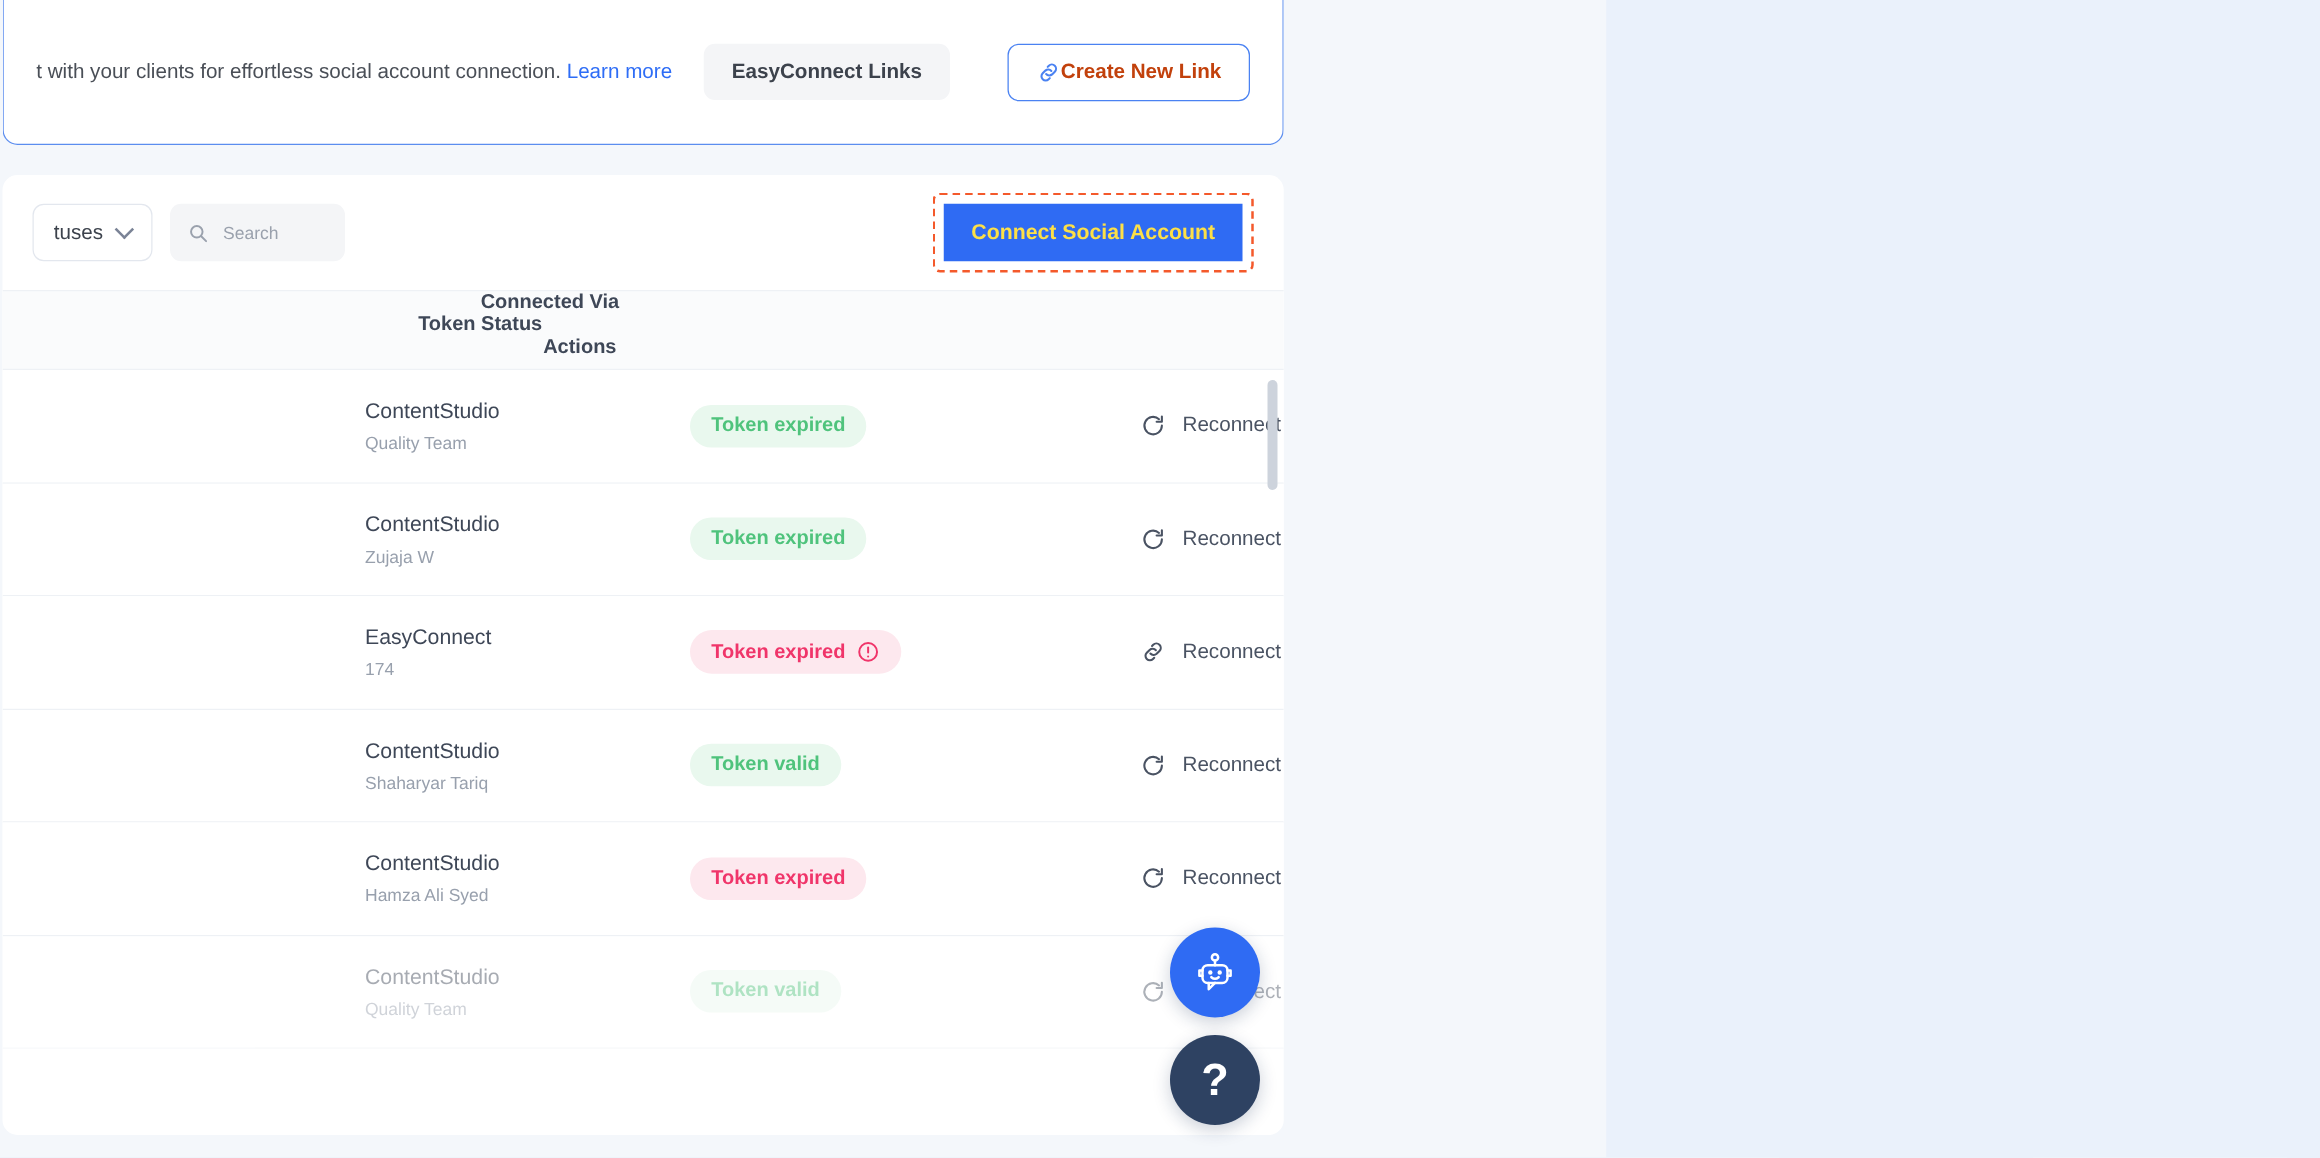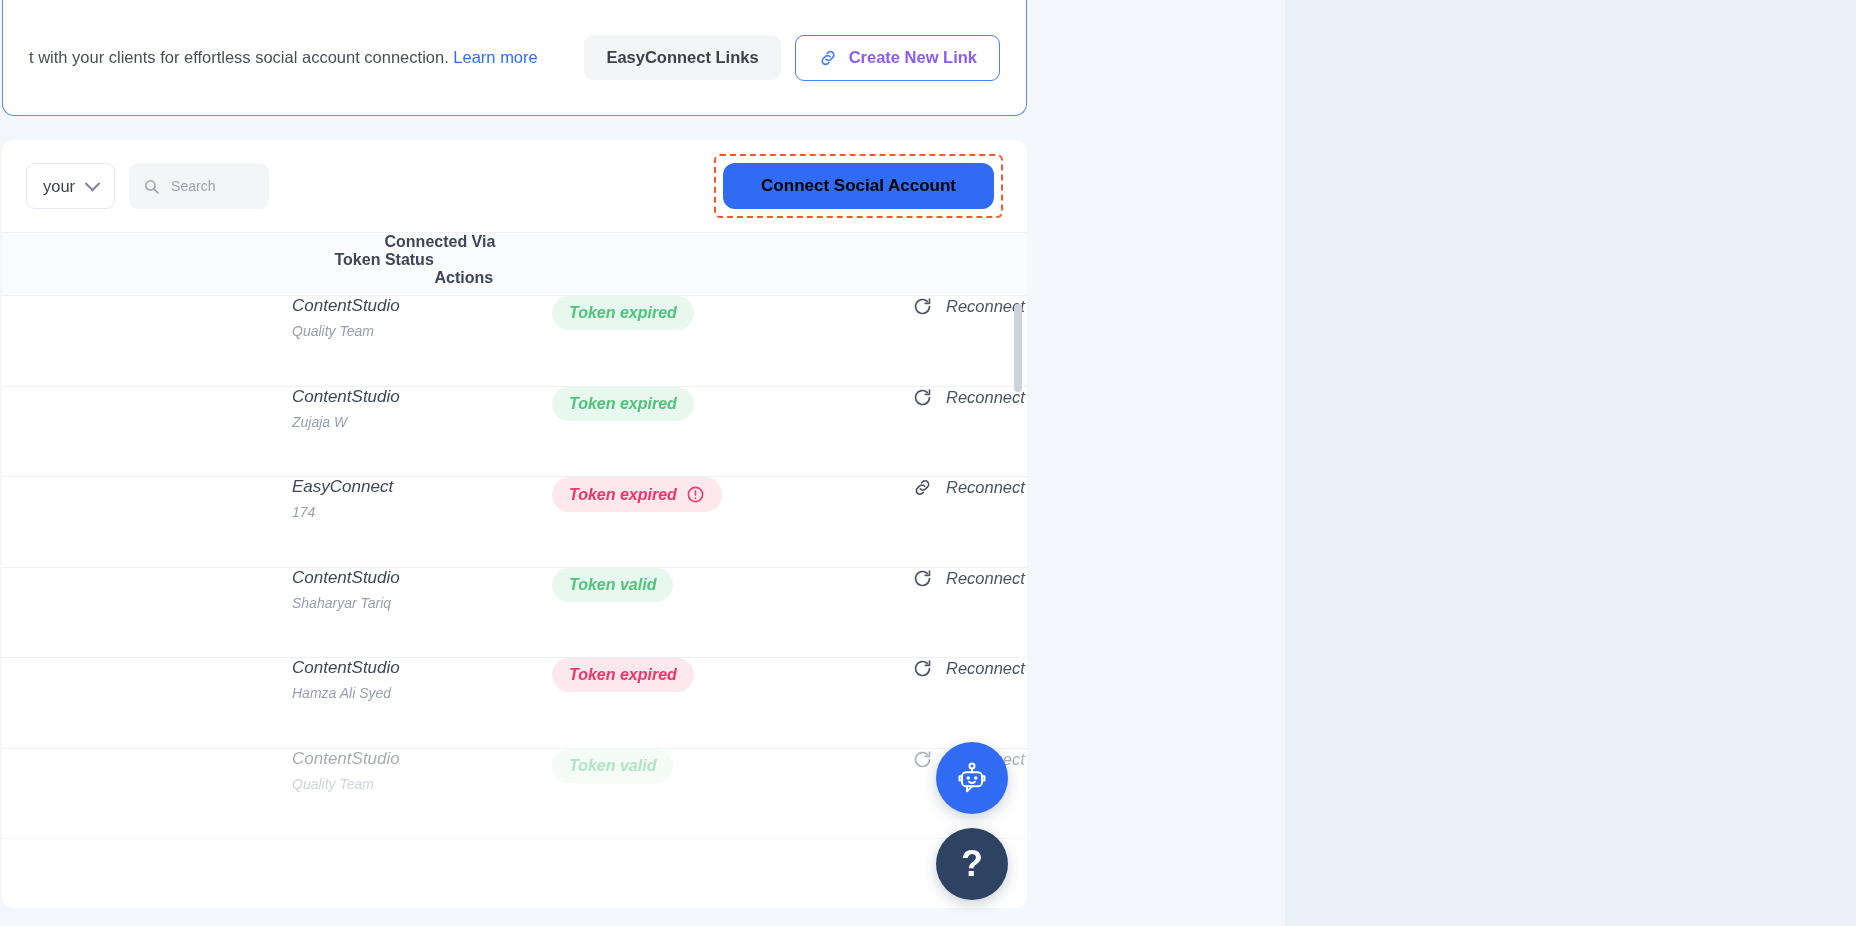--- a/index.html
+++ b/index.html
@@ -47,30 +47,31 @@
     color: #3c424c;
     font-size: 16.5px;
     font-weight: 700;
     padding: 13px 22px;
     border-radius: 9px;
     border: none;
     cursor: pointer;
     white-space: nowrap;
   }
   .outline-btn {
-    display: flex; align-items: center; gap: 11px;
+    display: flex; align-items: center; gap: 0;
     background: #fff;
     border: 1.4px solid #4a82f2;
-    color: #8b5cf6;
+    color: #c2410c;
     font-size: 16.5px;
     font-weight: 700;
     padding: 12px 22px;
     border-radius: 9px;
     cursor: pointer;
     white-space: nowrap;
+    margin-left: 32px;
   }
 
   
   .toolbar {
     position: absolute;
     left: 262px; top: 140px;
     width: 1025px; height: 92px;
     background: #ffffff;
     border-radius: 12px 12px 0 0;
     display: flex; align-items: center;
@@ -105,25 +106,25 @@
   .toolbar-spacer { flex: 1; }
 
   
   .cta-wrap { position: relative; padding: 9px; }
   .cta-wrap::after {
     content: ""; position: absolute; inset: 0;
     border: 2.5px dashed #f4592b; border-radius: 6px;
     pointer-events: none;
   }
   .primary-btn {
-    background: #2f6bf3; color: #000000;
-    border: none; border-radius: 12px;
+    background: #2f6bf3; color: #fde047;
+    border: none; border-radius: 0;
     font-family: "Liberation Sans", sans-serif;
     font-size: 17px; font-weight: 700;
-    padding: 13px 38px;
+    padding: 13px 22px;
     cursor: pointer; white-space: nowrap;
   }
 
   
   .table-card {
     position: absolute;
     left: 262px; top: 232px;
     width: 1025px; height: 676px;
     background: #fff;
     border-radius: 0 0 12px 12px;
@@ -140,25 +141,24 @@
   .thead div, .trow > div { flex: none; }
   .col-acct   { width: 290px; padding-left: 28px; }
   .col-via    { width: 260px; }
   .col-status { width: 360px; }
   .col-act    { width: 160px; text-align: left; }
   .th {
     font-size: 16px; font-weight: 700; color: #3e4757;
   }
   .tbody { position: relative; height: 612px; }
   .trow {
-    display: flex; 
+    display: flex; align-items: center;
     height: 90.5px;
     border-bottom: 1px solid #eef1f5;
     background: #fff;
-    font-style: italic;
   }
   .trow.faded { opacity: .45; }
   .via-main { font-size: 17px; color: #3e4757; margin-bottom: 7px; }
   .via-sub  { font-size: 14px; color: #98a0ad; }
 
   .badge {
     display: inline-flex; align-items: center; gap: 9px;
     padding: 8px 17px;
     border-radius: 999px;
     font-size: 16px; font-weight: 700;
@@ -221,21 +221,21 @@
               <path d="M14.5 10.5a4 4 0 0 0-5.7-.3l-2.6 2.6a4 4 0 1 0 5.7 5.7l1.1-1.1"></path>
             </svg>
           </span>
           <span>Create New Link</span>
         </button>
       </div>
     </div>
 
     <div class="toolbar">
       <div class="select-pill">
-        <span>your</span>
+        <span>tuses</span>
         <span class="chev"></span>
       </div>
 
       <div class="search-box">
         <span>
           <svg width="17" height="17" viewBox="0 0 24 24" fill="none" stroke="#9aa1ad" stroke-width="2.2" stroke-linecap="round">
             <circle cx="10.5" cy="10.5" r="6.5"></circle>
               <path d="M15.5 15.5 L21 21"></path>
           </svg>
         </span>

